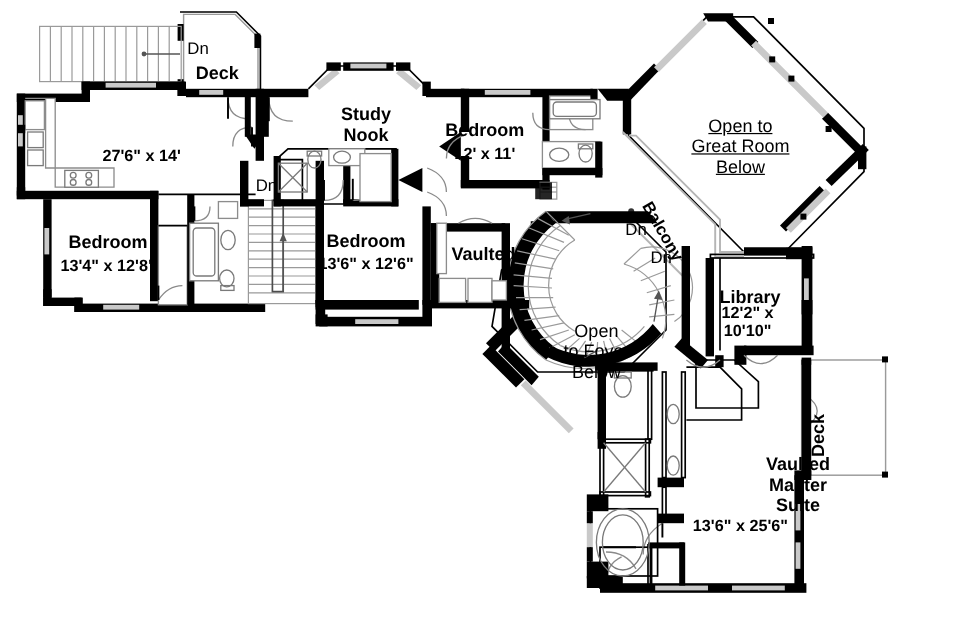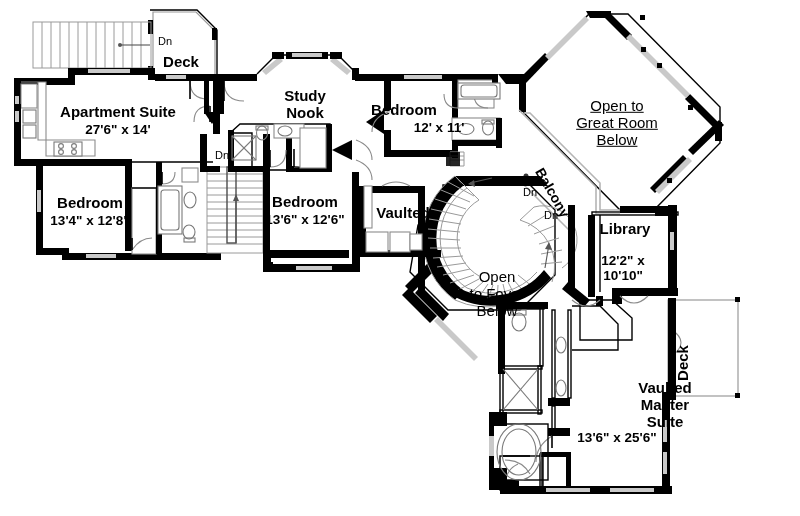--- a/index.html
+++ b/index.html
@@ -57,21 +57,21 @@
   .lbl-room-dim {
     font-weight: bold;
     font-size: 13.5px;
   }
   .lbl-open {
     font-weight: normal;
     font-size: 15px;
   }
   .lbl-dn {
     font-weight: normal;
-    font-size: 11px;
+    font-size: 14px;
   }
   .lbl-rot-90 {
     transform: translate(-50%, -50%) rotate(-90deg);
   }
   .lbl-balcony {
     transform: translate(-50%, -50%) rotate(60deg);
     font-weight: bold;
     font-size: 14px;
   }
 </style>
@@ -495,38 +495,37 @@
       <path class="door-arc" d="M600 300 Q 586 312 572 300"></path>
     </g>
 
     <g>
       <rect class="wall-heavy" x="498" y="296" width="8" height="16"></rect>
       <path class="wall-heavy" d="M443 316 L500 316 L500 308 L443 308 Z" opacity="0"></path>
     </g>
 
   </svg>
 
-  <div class="lbl lbl-room-name" style="left:118px; top:112px;">Apartment Suite</div>
   <div class="lbl lbl-room-dim" style="left:118px; top:130px;">27'6" x 14'</div>
 
   <div class="lbl lbl-room-name" style="left:90px; top:203px;">Bedroom</div>
   <div class="lbl lbl-room-dim" style="left:90px; top:221px;">13'4" x 12'8"</div>
 
   <div class="lbl lbl-room-name" style="left:305px; top:105px;">Study
 Nook</div>
 
   <div class="lbl lbl-room-name" style="left:404px; top:110px;">Bedroom</div>
-  <div class="lbl lbl-room-dim" style="left:404px; top:128px;margin-left:35px;">12' x 11'</div>
+  <div class="lbl lbl-room-dim" style="left:404px; top:128px;">12' x 11'</div>
 
   <div class="lbl lbl-room-name" style="left:305px; top:202px;">Bedroom</div>
   <div class="lbl lbl-room-dim" style="left:305px; top:220px;">13'6" x 12'6"</div>
 
   <div class="lbl lbl-room-name" style="left:403px; top:213px;">Vaulted</div>
 
-  <div class="lbl lbl-room-name" style="left:625px; top:229px;">Library</div>
+  <div class="lbl lbl-room-name" style="left:625px; top:249px;">Library</div>
   <div class="lbl lbl-room-dim" style="left:623px; top:268px;">12'2" x
 10'10"</div>
 
   <div class="lbl lbl-room-name" style="left:617px; top:405px;margin-left:48px;">Vaulted
 Master
 Suite</div>
   <div class="lbl lbl-room-dim" style="left:617px; top:438px;">13'6" x 25'6"</div>
 
   <div class="lbl lbl-room-name" style="left:613px; top:477px;margin-top:48px;">Sitting</div>
 

